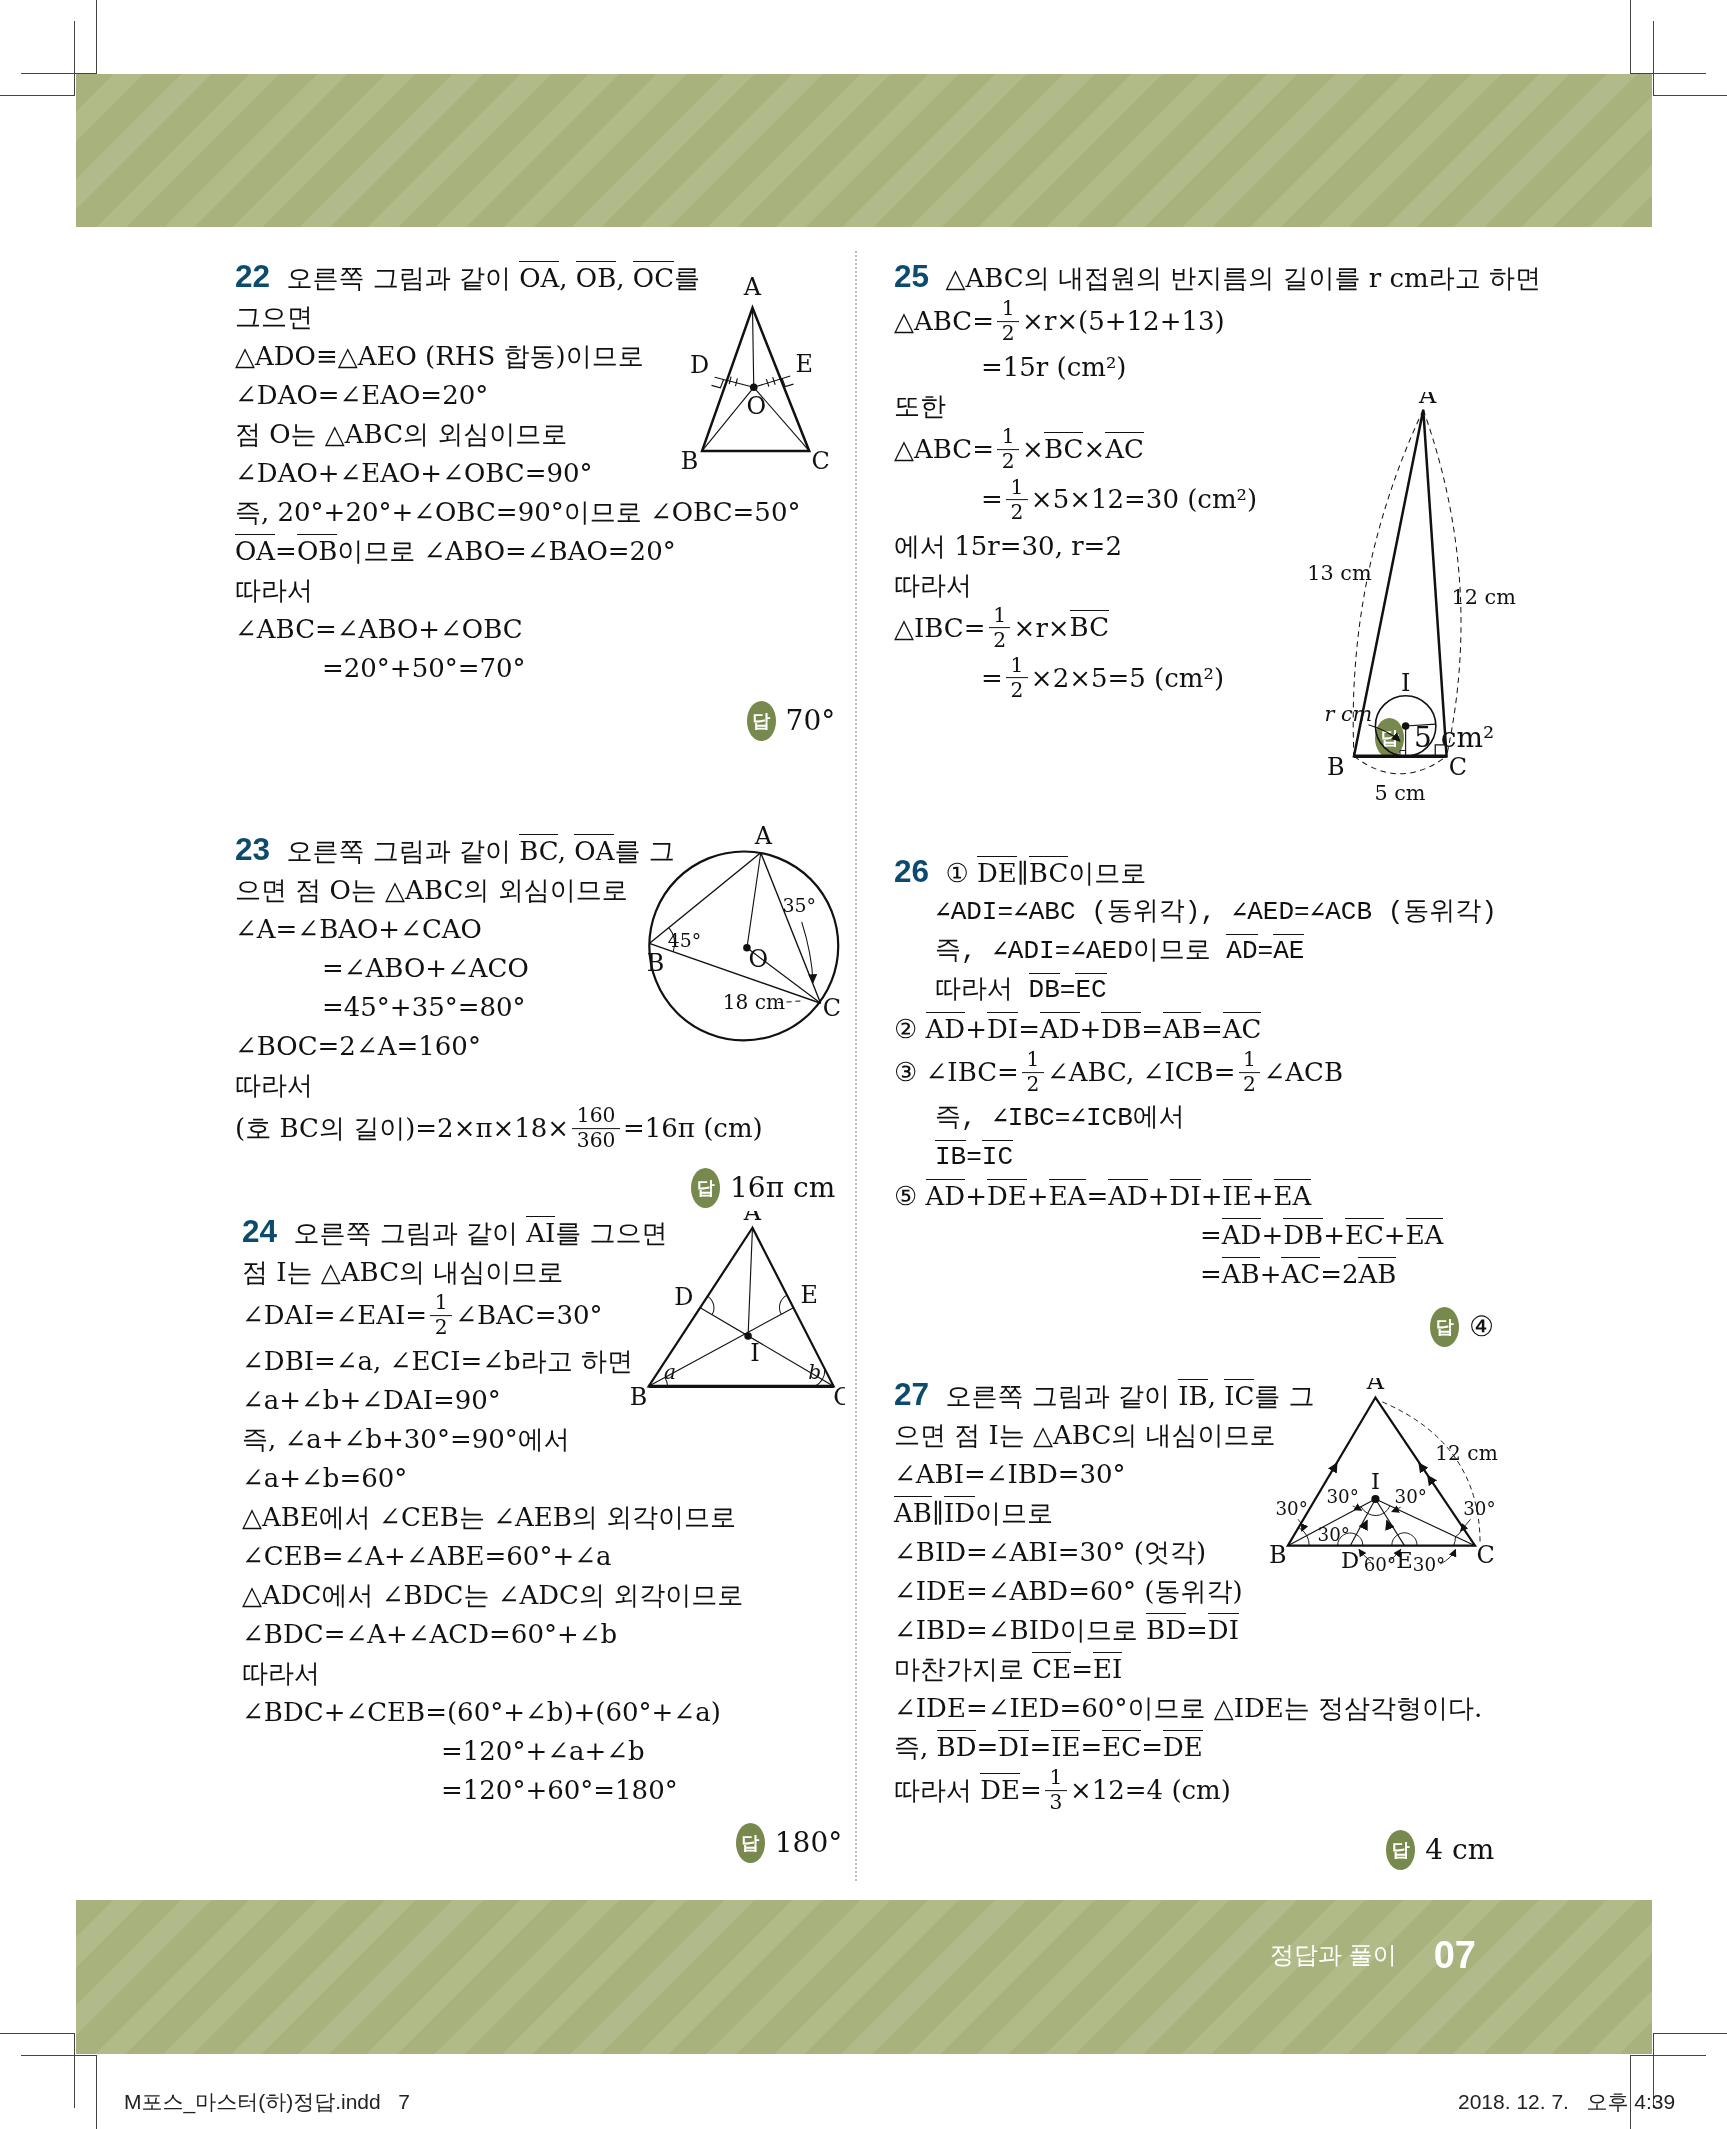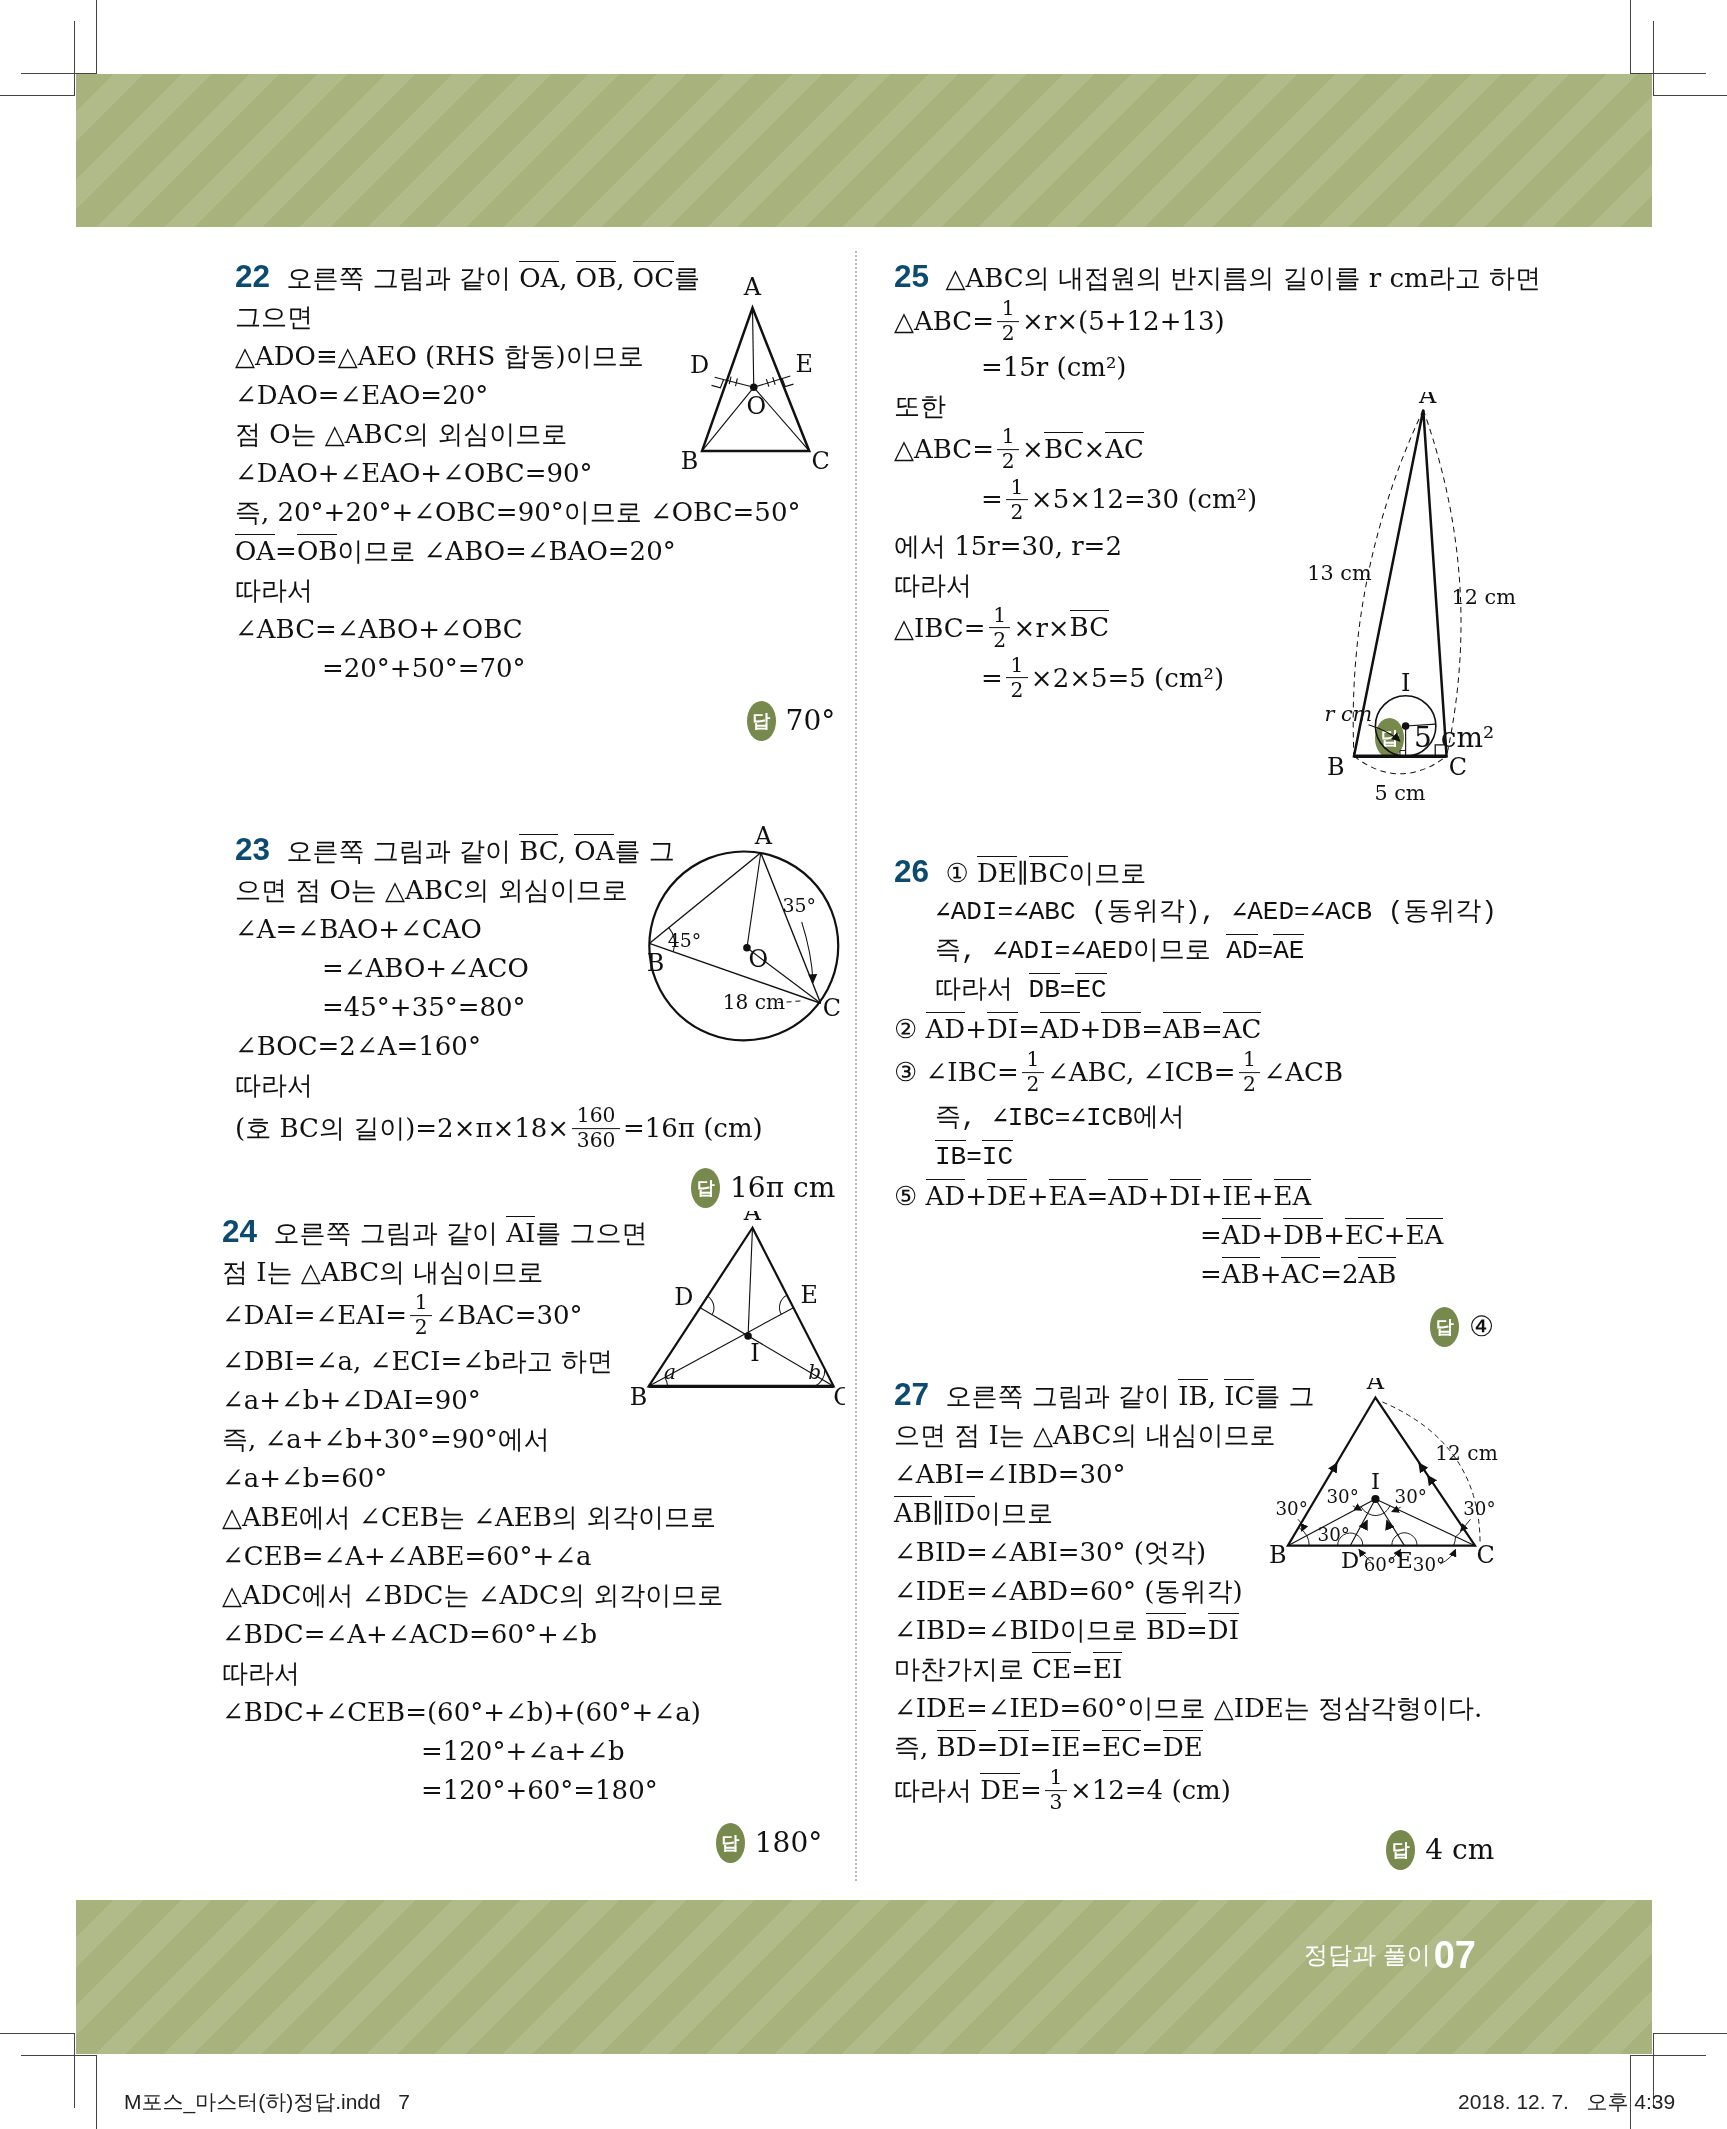--- a/index.html
+++ b/index.html
@@ -26,21 +26,21 @@
   .frac .fd{padding-top:0.6px;display:block;}
   .ovl{border-top:1.9px solid #111;padding-top:1.3px;line-height:1;}
   .answer-row{display:flex;justify-content:flex-end;align-items:center;gap:10px;
               margin-top:12.6px;padding-right:3.8px;font-size:28px;}
   .badge{display:inline-flex;align-items:center;justify-content:center;flex:0 0 auto;
          width:29px;height:40px;border-radius:50%;background:#77894d;color:#fff;
          font-family:"Liberation Sans","DejaVu Sans",sans-serif;font-size:18.3px;font-weight:bold;}
   .diag{position:absolute;}
   .diag text{font-family:"DejaVu Serif","Liberation Serif",serif;fill:#111;}
   .band-label{position:absolute;right:252px;top:1931px;height:48px;display:flex;
-              align-items:center;gap:3px;color:#fff;
+              align-items:center;gap:37px;color:#fff;
               font-family:"Liberation Sans","DejaVu Sans",sans-serif;}
   .band-label .bl-txt{font-size:24px;}
   .band-label .bl-num{font-size:38px;font-weight:bold;}
   .footer-note{position:absolute;top:2088px;font-size:21px;color:#222;
                font-family:"Liberation Sans","DejaVu Sans",sans-serif;white-space:pre;}
   #footer-left{left:124px;}
   #footer-right{left:1458px;}
 </style>
 </head>
 <body>
@@ -98,21 +98,21 @@
     <div class="ln mathline">(호 BC의 길이)=2×π×18×<span class="frac">
           <span class="fn">160</span>
           <span class="fd">360</span>
         </span>=16π (cm)</div>
     <div class="answer-row">
         <span class="badge">답</span>
         <span class="mathline">16π cm</span>
       </div>
   </section>
 
-  <section class="col-sec" style="left:222px;top:1212px">
+  <section class="col-sec" style="left:242px;top:1212px">
     <div class="ln"><span class="pnum">24</span><span class="mathline">오른쪽 그림과 같이 <span class="ovl">AI</span>를 그으면</span></div>
     <div class="ln mathline">점 I는 △ABC의 내심이므로</div>
     <div class="ln mathline">∠DAI=∠EAI=<span class="frac">
           <span class="fn">1</span>
           <span class="fd">2</span>
         </span>∠BAC=30°</div>
     <div class="ln mathline">∠DBI=∠a, ∠ECI=∠b라고 하면</div>
     <div class="ln mathline">∠a+∠b+∠DAI=90°</div>
     <div class="ln mathline">즉, ∠a+∠b+30°=90°에서</div>
     <div class="ln mathline">∠a+∠b=60°</div>

